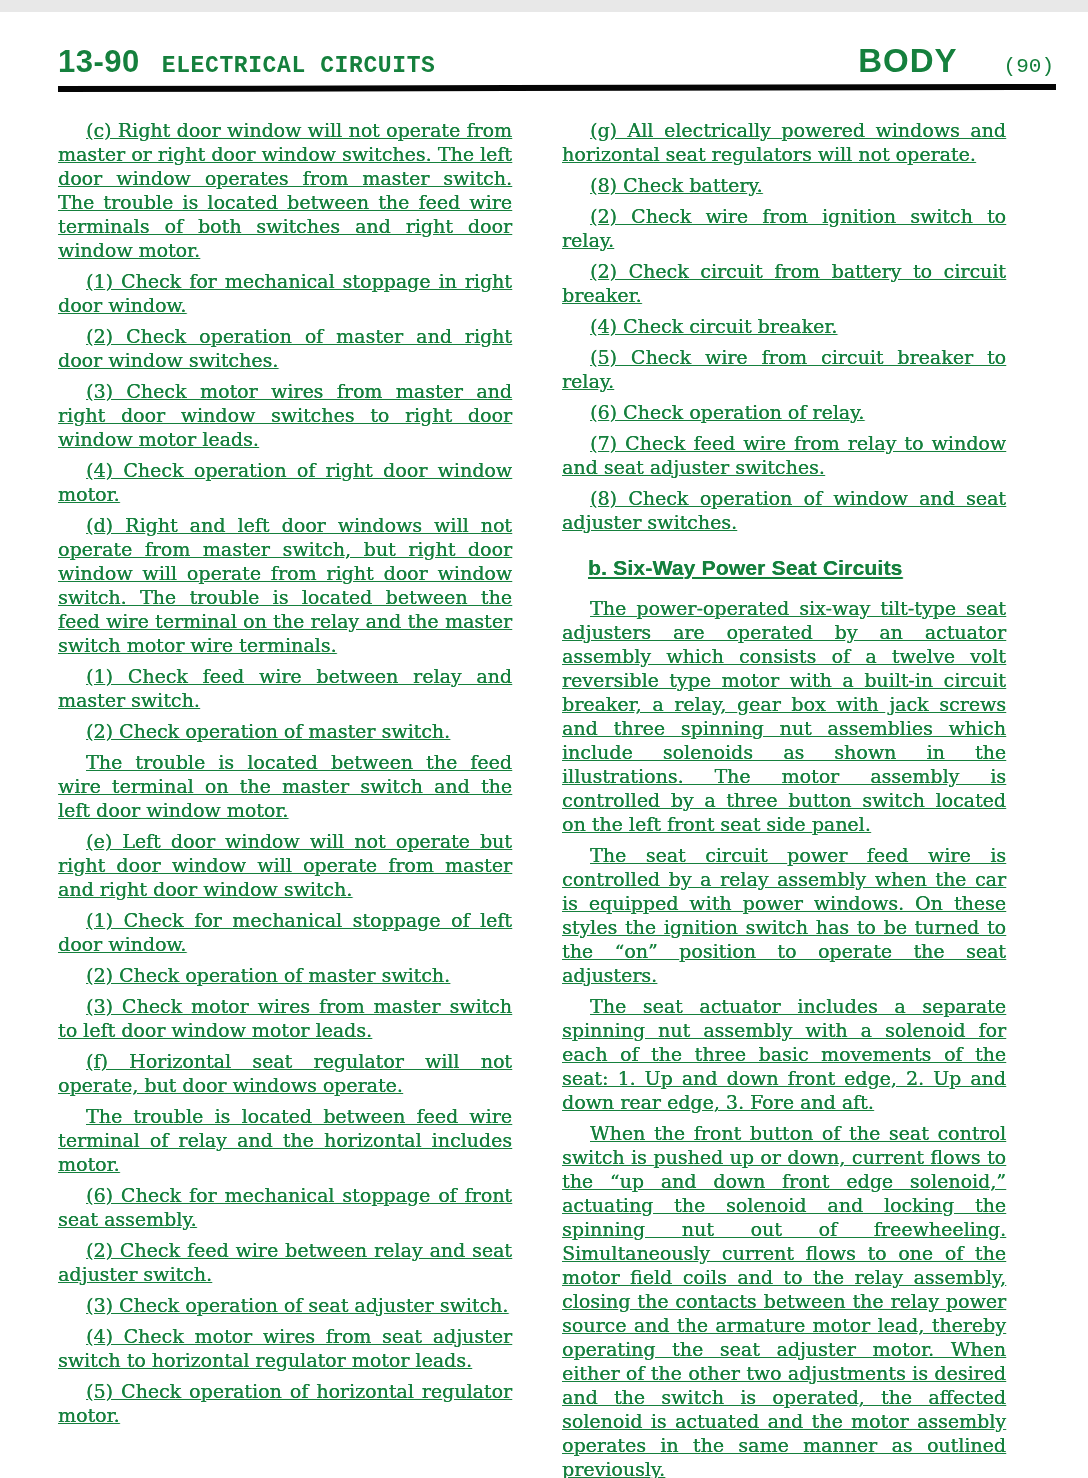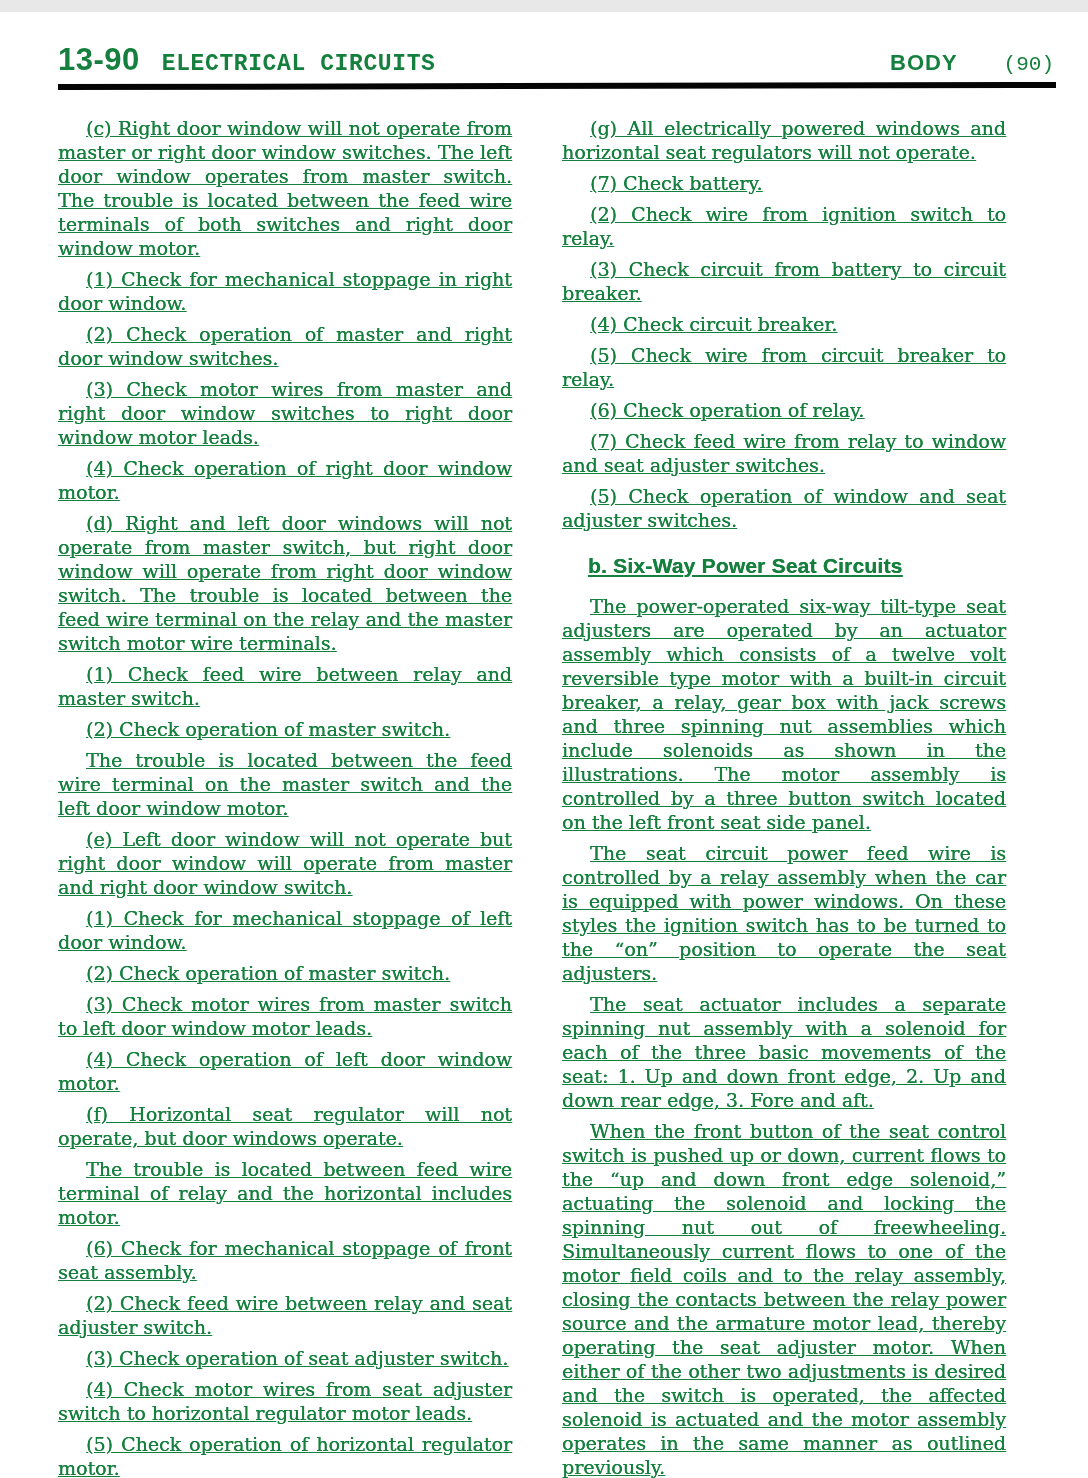--- a/index.html
+++ b/index.html
@@ -30,21 +30,21 @@
   }
   .section-title{
     font-size:23px;
     margin-left:22px;
     letter-spacing:.6px;
     font-stretch:condensed;
     font-family:Liberation Mono, monospace;
   }
   .hright{display:flex;align-items:baseline;}
   .body-title{
-    font-size:22px;
+    font-size:33px;
     letter-spacing:1px;
     font-stretch:condensed;
   }
   .page-number{
     font-family:Liberation Mono, monospace;
     font-weight:normal;
     font-size:21px;
     margin-left:46px;
   }
   .head-rule{
@@ -115,39 +115,38 @@
         <p class="para">(3) Check motor wires from master and right door window switches to right door window motor leads.</p>
         <p class="para">(4) Check operation of right door window motor.</p>
         <p class="para">(d) Right and left door windows will not operate from master switch, but right door window will operate from right door window switch. The trouble is located between the feed wire terminal on the relay and the master switch motor wire terminals.</p>
         <p class="para">(1) Check feed wire between relay and master switch.</p>
         <p class="para">(2) Check operation of master switch.</p>
         <p class="para">The trouble is located between the feed wire terminal on the master switch and the left door window motor.</p>
         <p class="para">(e) Left door window will not operate but right door window will operate from master and right door window switch.</p>
         <p class="para">(1) Check for mechanical stoppage of left door window.</p>
         <p class="para">(2) Check operation of master switch.</p>
         <p class="para">(3) Check motor wires from master switch to left door window motor leads.</p>
-        <p class="para">(4) Check operation of left door window motor.</p>
         <p class="para">(f) Horizontal seat regulator will not operate, but door windows operate.</p>
         <p class="para">The trouble is located between feed wire terminal of relay and the horizontal includes motor.</p>
         <p class="para">(6) Check for mechanical stoppage of front seat assembly.</p>
         <p class="para">(2) Check feed wire between relay and seat adjuster switch.</p>
         <p class="para">(3) Check operation of seat adjuster switch.</p>
         <p class="para">(4) Check motor wires from seat adjuster switch to horizontal regulator motor leads.</p>
         <p class="para">(5) Check operation of horizontal regulator motor.</p>
       </div>
     <div class="col col-right">
         <p class="para">(g) All electrically powered windows and horizontal seat regulators will not operate.</p>
-        <p class="para">(7) Check battery.</p>
+        <p class="para">(8) Check battery.</p>
         <p class="para">(2) Check wire from ignition switch to relay.</p>
-        <p class="para">(3) Check circuit from battery to circuit breaker.</p>
+        <p class="para">(2) Check circuit from battery to circuit breaker.</p>
         <p class="para">(4) Check circuit breaker.</p>
         <p class="para">(5) Check wire from circuit breaker to relay.</p>
         <p class="para">(6) Check operation of relay.</p>
         <p class="para">(7) Check feed wire from relay to window and seat adjuster switches.</p>
-        <p class="para">(5) Check operation of window and seat adjuster switches.</p>
+        <p class="para">(8) Check operation of window and seat adjuster switches.</p>
         <h3 class="sec-heading">b.  Six-Way Power Seat Circuits</h3>
         <p class="para">The power-operated six-way tilt-type seat adjusters are operated by an actuator assembly which consists of a twelve volt reversible type motor with a built-in circuit breaker, a relay, gear box with jack screws and three spinning nut assemblies which include solenoids as shown in the illustrations. The motor assembly is controlled by a three button switch located on the left front seat side panel.</p>
         <p class="para">The seat circuit power feed wire is controlled by a relay assembly when the car is equipped with power windows. On these styles the ignition switch has to be turned to the “on” position to operate the seat adjusters.</p>
         <p class="para">The seat actuator includes a separate spinning nut assembly with a solenoid for each of the three basic movements of the seat: 1. Up and down front edge, 2. Up and down rear edge, 3. Fore and aft.</p>
         <p class="para">When the front button of the seat control switch is pushed up or down, current flows to the “up and down front edge solenoid,” actuating the solenoid and locking the spinning nut out of freewheeling. Simultaneously current flows to one of the motor field coils and to the relay assembly, closing the contacts between the relay power source and the armature motor lead, thereby operating the seat adjuster motor. When either of the other two adjustments is desired and the switch is operated, the affected solenoid is actuated and the motor assembly operates in the same manner as outlined previously.</p>
       </div>
   </div>
 
   <div class="scan-bar"></div>
 </div>

